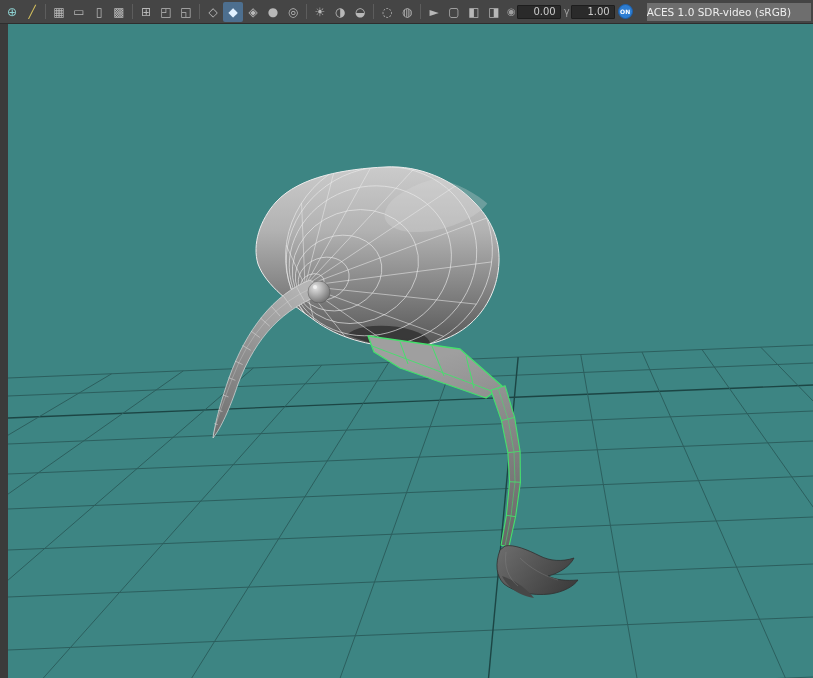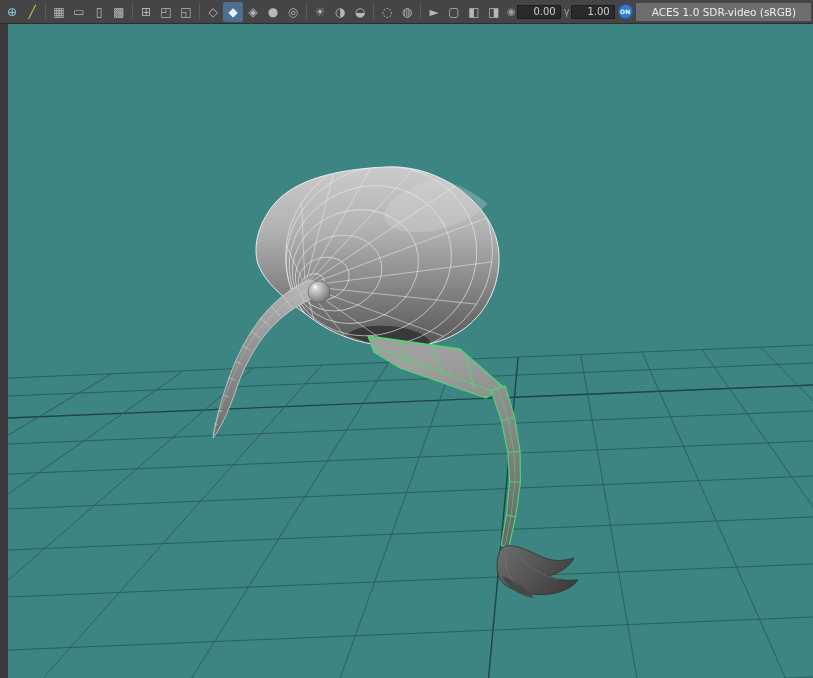--- a/index.html
+++ b/index.html
@@ -18,21 +18,21 @@
     border-radius:2px;flex:0 0 auto;cursor:default;user-select:none;}
   .ticon.active{background:#4d6f8f;color:#e2f1ff;}
   .tsep{width:1px;height:15px;background:#5d5d5d;margin:0 3px;flex:0 0 auto;}
   .fieldicon{color:#9f9f9f;font-size:10px;margin:0 1px 0 3px;flex:0 0 auto;}
   .numfield{width:44px;height:14px;background:#2a2a2a;border:1px solid #1d1d1d;border-radius:1px;
     color:#cccccc;font-size:10px;font-family:"DejaVu Sans",sans-serif;text-align:right;padding:0 4px;flex:0 0 auto;}
   .on-toggle{width:15px;height:15px;border-radius:50%;background:var(--on-blue);color:#fff;
     font-size:6px;font-weight:bold;display:flex;align-items:center;justify-content:center;
     margin:0 3px;flex:0 0 auto;border:1px solid #1c5ea8;}
   .vt-label{flex:1 1 auto;min-width:0;height:18px;line-height:18px;background:var(--label-bg);
-    color:#ededed;font-size:10.5px;padding:0 16px;margin-left:0;white-space:nowrap;overflow:hidden;}
+    color:#ededed;font-size:10.5px;padding:0 0;margin-left:11px;white-space:nowrap;overflow:hidden;}
 
   
   .left-strip{position:absolute;left:0;top:24px;width:8px;height:654px;background:var(--strip);}
   .viewport{position:absolute;left:8px;top:24px;width:805px;height:654px;background:var(--viewport-bg);}
   .viewport svg{display:block;}
 </style>
 </head>
 <body>
 
 <div class="screen">

